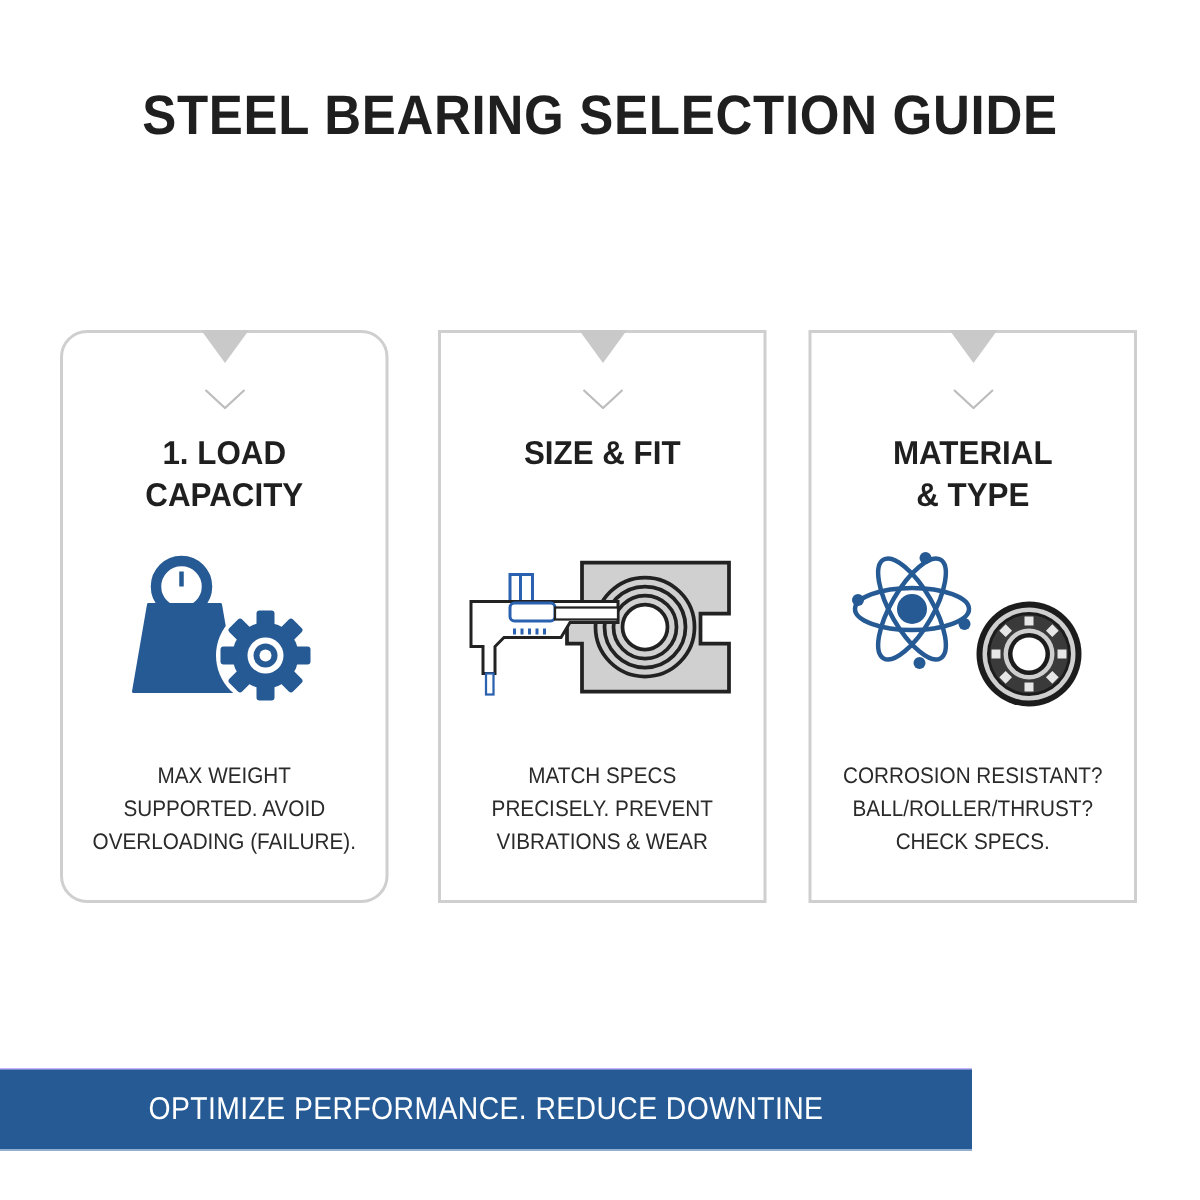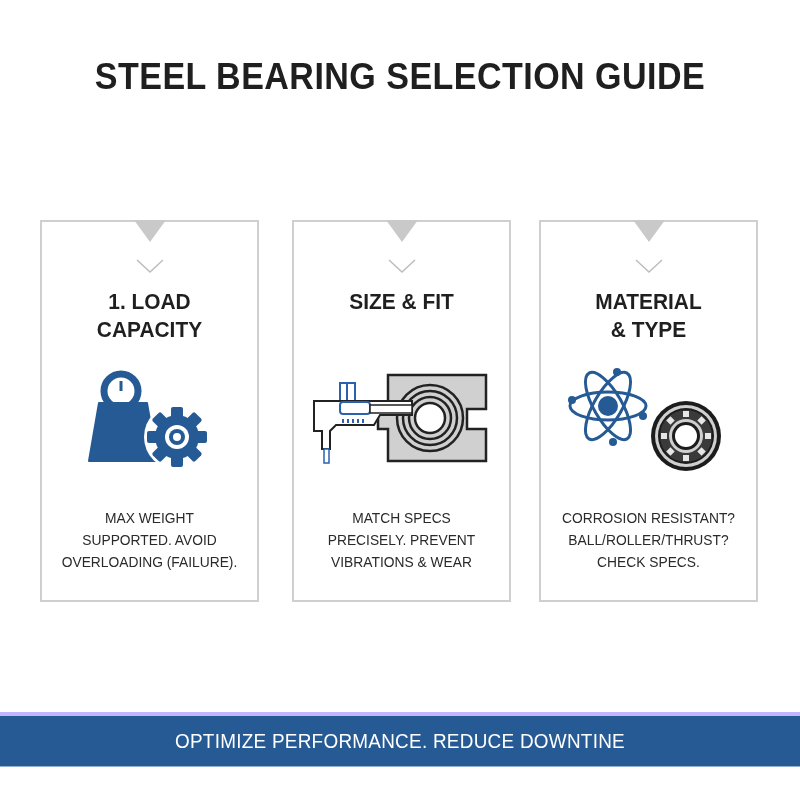--- a/index.html
+++ b/index.html
@@ -4,29 +4,29 @@
 <style>
   html,body{margin:0;padding:0;}
   body{width:800px;height:800px;background:#ffffff;position:relative;overflow:hidden;font-family:"Liberation Sans","DejaVu Sans",sans-serif;}
   .title{position:absolute;top:56px;left:0;width:800px;text-align:center;font-family:"Liberation Sans",sans-serif;font-weight:bold;font-size:37px;letter-spacing:0.5px;color:#1f1f1f;transform:scaleX(0.92);transform-origin:center;}
   .card{position:absolute;top:220px;width:219px;height:382px;border:2px solid #cfcfcf;box-sizing:border-box;background:#fff;}
   .notch{position:absolute;top:-2px;left:50%;margin-left:-16px;width:0;height:0;border-left:16px solid transparent;border-right:16px solid transparent;border-top:22px solid #c9c9c9;}
   .chev{position:absolute;top:37px;left:50%;margin-left:-14px;width:28px;height:14px;}
   .card-title{position:absolute;top:66px;left:0;width:100%;text-align:center;font-weight:bold;font-size:22px;line-height:28px;color:#1f1f1f;transform:scaleX(0.95);}
   .icon{position:absolute;top:142px;left:0;width:100%;height:110px;display:flex;justify-content:center;align-items:center;}
   .desc{position:absolute;top:285px;left:0;width:100%;text-align:center;font-size:15px;line-height:22px;color:#2a2a2a;transform:scaleX(0.92);}
-  .banner{position:absolute;top:712px;left:0;width:800px;height:55px;background:#255a94;border-top:4px solid #c4b5fd;border-bottom:1px solid #8fb0d4;box-sizing:border-box;display:flex;align-items:center;justify-content:center;}
+  .banner{position:absolute;top:712px;left:0;width:648px;height:55px;background:#255a94;border-top:1px solid #c4b5fd;border-bottom:1px solid #8fb0d4;box-sizing:border-box;display:flex;align-items:center;justify-content:center;}
   .banner span{color:#ffffff;font-size:21px;letter-spacing:0.3px;transform:scaleX(0.9);display:inline-block;}
 </style>
 </head>
 <body>
 
 <div class="title">STEEL BEARING SELECTION GUIDE</div>
 
-<div class="card" style="left:40px;">
+<div class="card" style="left:40px;border-radius:18px;">
   <div class="notch"></div>
   <svg class="chev" viewBox="0 0 28 14">
       <polyline points="1,1 14,13 27,1" fill="none" stroke="#bdbdbd" stroke-width="1.5"></polyline>
     </svg>
   <div class="card-title">
     <div>1. LOAD</div>
     <div>CAPACITY</div>
   </div>
   <div class="icon">
     <svg width="130" height="100" viewBox="0 0 130 100">

